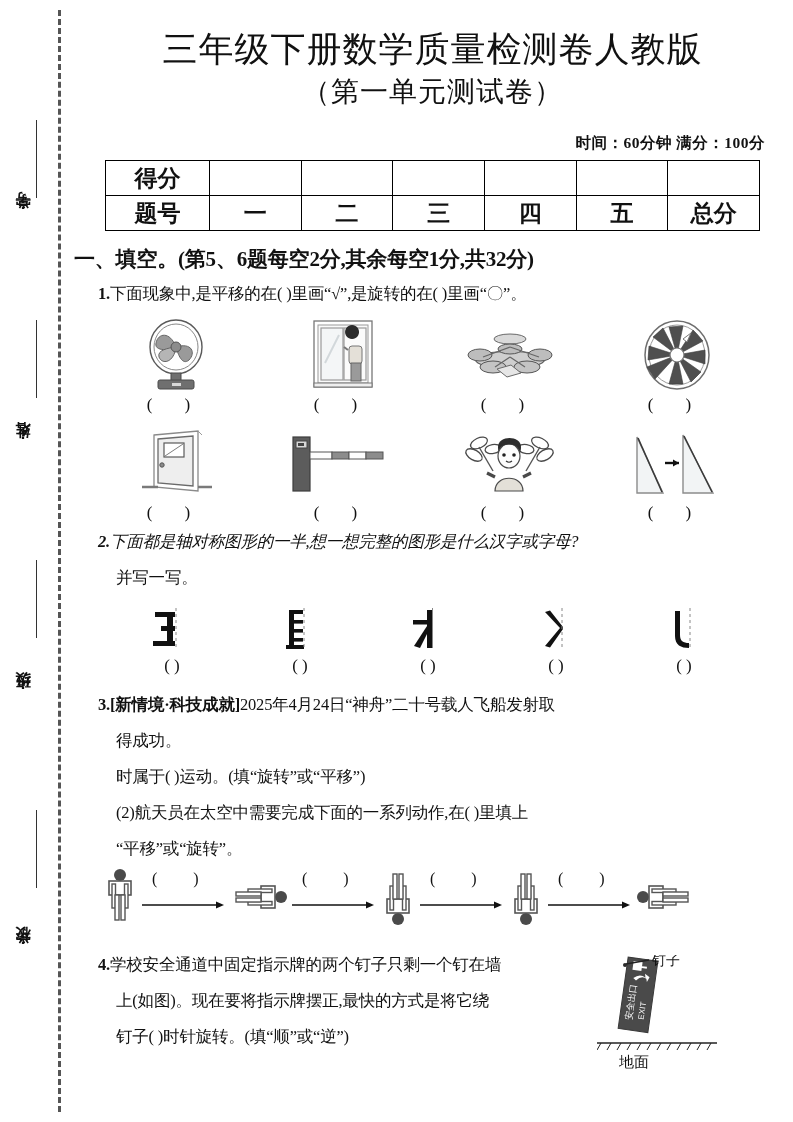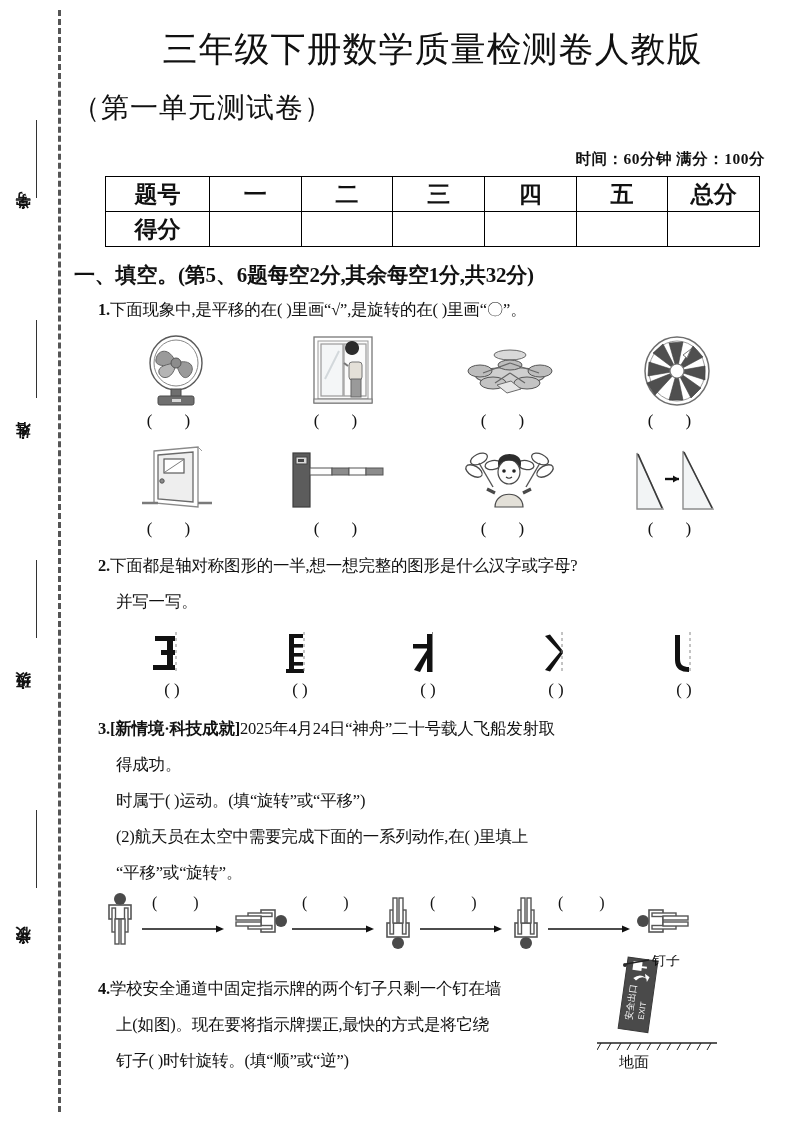--- a/index.html
+++ b/index.html
@@ -41,22 +41,23 @@
 
   .title-main {
     text-align:center;
     font-size: 35px;
     font-weight: 400;
     letter-spacing: 1px;
     margin-top: 26px;
     font-family: "Liberation Serif","DejaVu Serif", serif;
   }
   .title-sub {
+    text-align:center;
     font-size: 28px;
-    margin-top: 16px;
+    margin-top: 0;
     letter-spacing: 1px;
     font-family: Liberation Mono, monospace;
   }
   .meta-line {
     text-align:right;
     font-size: 15.5px;
     margin: 22px 28px 6px 0;
     letter-spacing: 0.5px;
     font-weight: bold;
   }
@@ -148,36 +149,36 @@
 
 <div id="page">
 
   <div class="title-main">三年级下册数学质量检测卷人教版</div>
   <div class="title-sub">（第一单元测试卷）</div>
   <div class="meta-line">时间：60分钟  满分：100分</div>
 
   <table class="score">
     <tbody>
         <tr>
+      <td class="hdr">得分</td>
+      <td></td>
+      <td></td>
+      <td></td>
+      <td></td>
+      <td></td>
+      <td></td>
+    </tr>
+    <tr>
       <td class="hdr">题号</td>
       <td>一</td>
       <td>二</td>
       <td>三</td>
       <td>四</td>
       <td>五</td>
       <td>总分</td>
-    </tr>
-    <tr>
-      <td class="hdr">得分</td>
-      <td></td>
-      <td></td>
-      <td></td>
-      <td></td>
-      <td></td>
-      <td></td>
     </tr>
   </tbody>
     </table>
 
   <div class="section-head">一、填空。(第5、6题每空2分,其余每空1分,共32分)</div>
 
   <div class="q">
     <span class="num">1.</span><span>下面现象中,是平移的在(        )里画“√”,是旋转的在(        )里画“〇”。</span>
   </div>
 
@@ -321,21 +322,21 @@
           <path d="M56 4 L56 62 L86 62 Z" fill="#f2f4f5" stroke="#8c8c8c" stroke-width="1.4"></path>
           <path d="M57 5 L85 61" stroke="#3a3a3a" stroke-width="1.6"></path>
           <line x1="38" y1="32" x2="52" y2="32" stroke="#111" stroke-width="2.4"></line>
           <path d="M52 32 L46 28.5 L46 35.5 Z" fill="#111"></path>
         </svg>
       </div>
       <div class="paren">(        )</div>
     </div>
   </div>
 
-  <div class="q" style="margin-top:12px;">
+  <div class="q" style="margin-top:4px;font-style:italic;">
     <span class="num">2.</span><span>下面都是轴对称图形的一半,想一想完整的图形是什么汉字或字母?</span>
   </div>
   <div class="q q-ind">并写一写。</div>
 
   <div class="sym-row">
     <div class="sym-cell">
       <div class="sym-box">
         <svg width="54" height="46" viewBox="0 0 54 46">
           <g fill="#111">
             <rect x="10" y="6" width="20" height="5"></rect>

